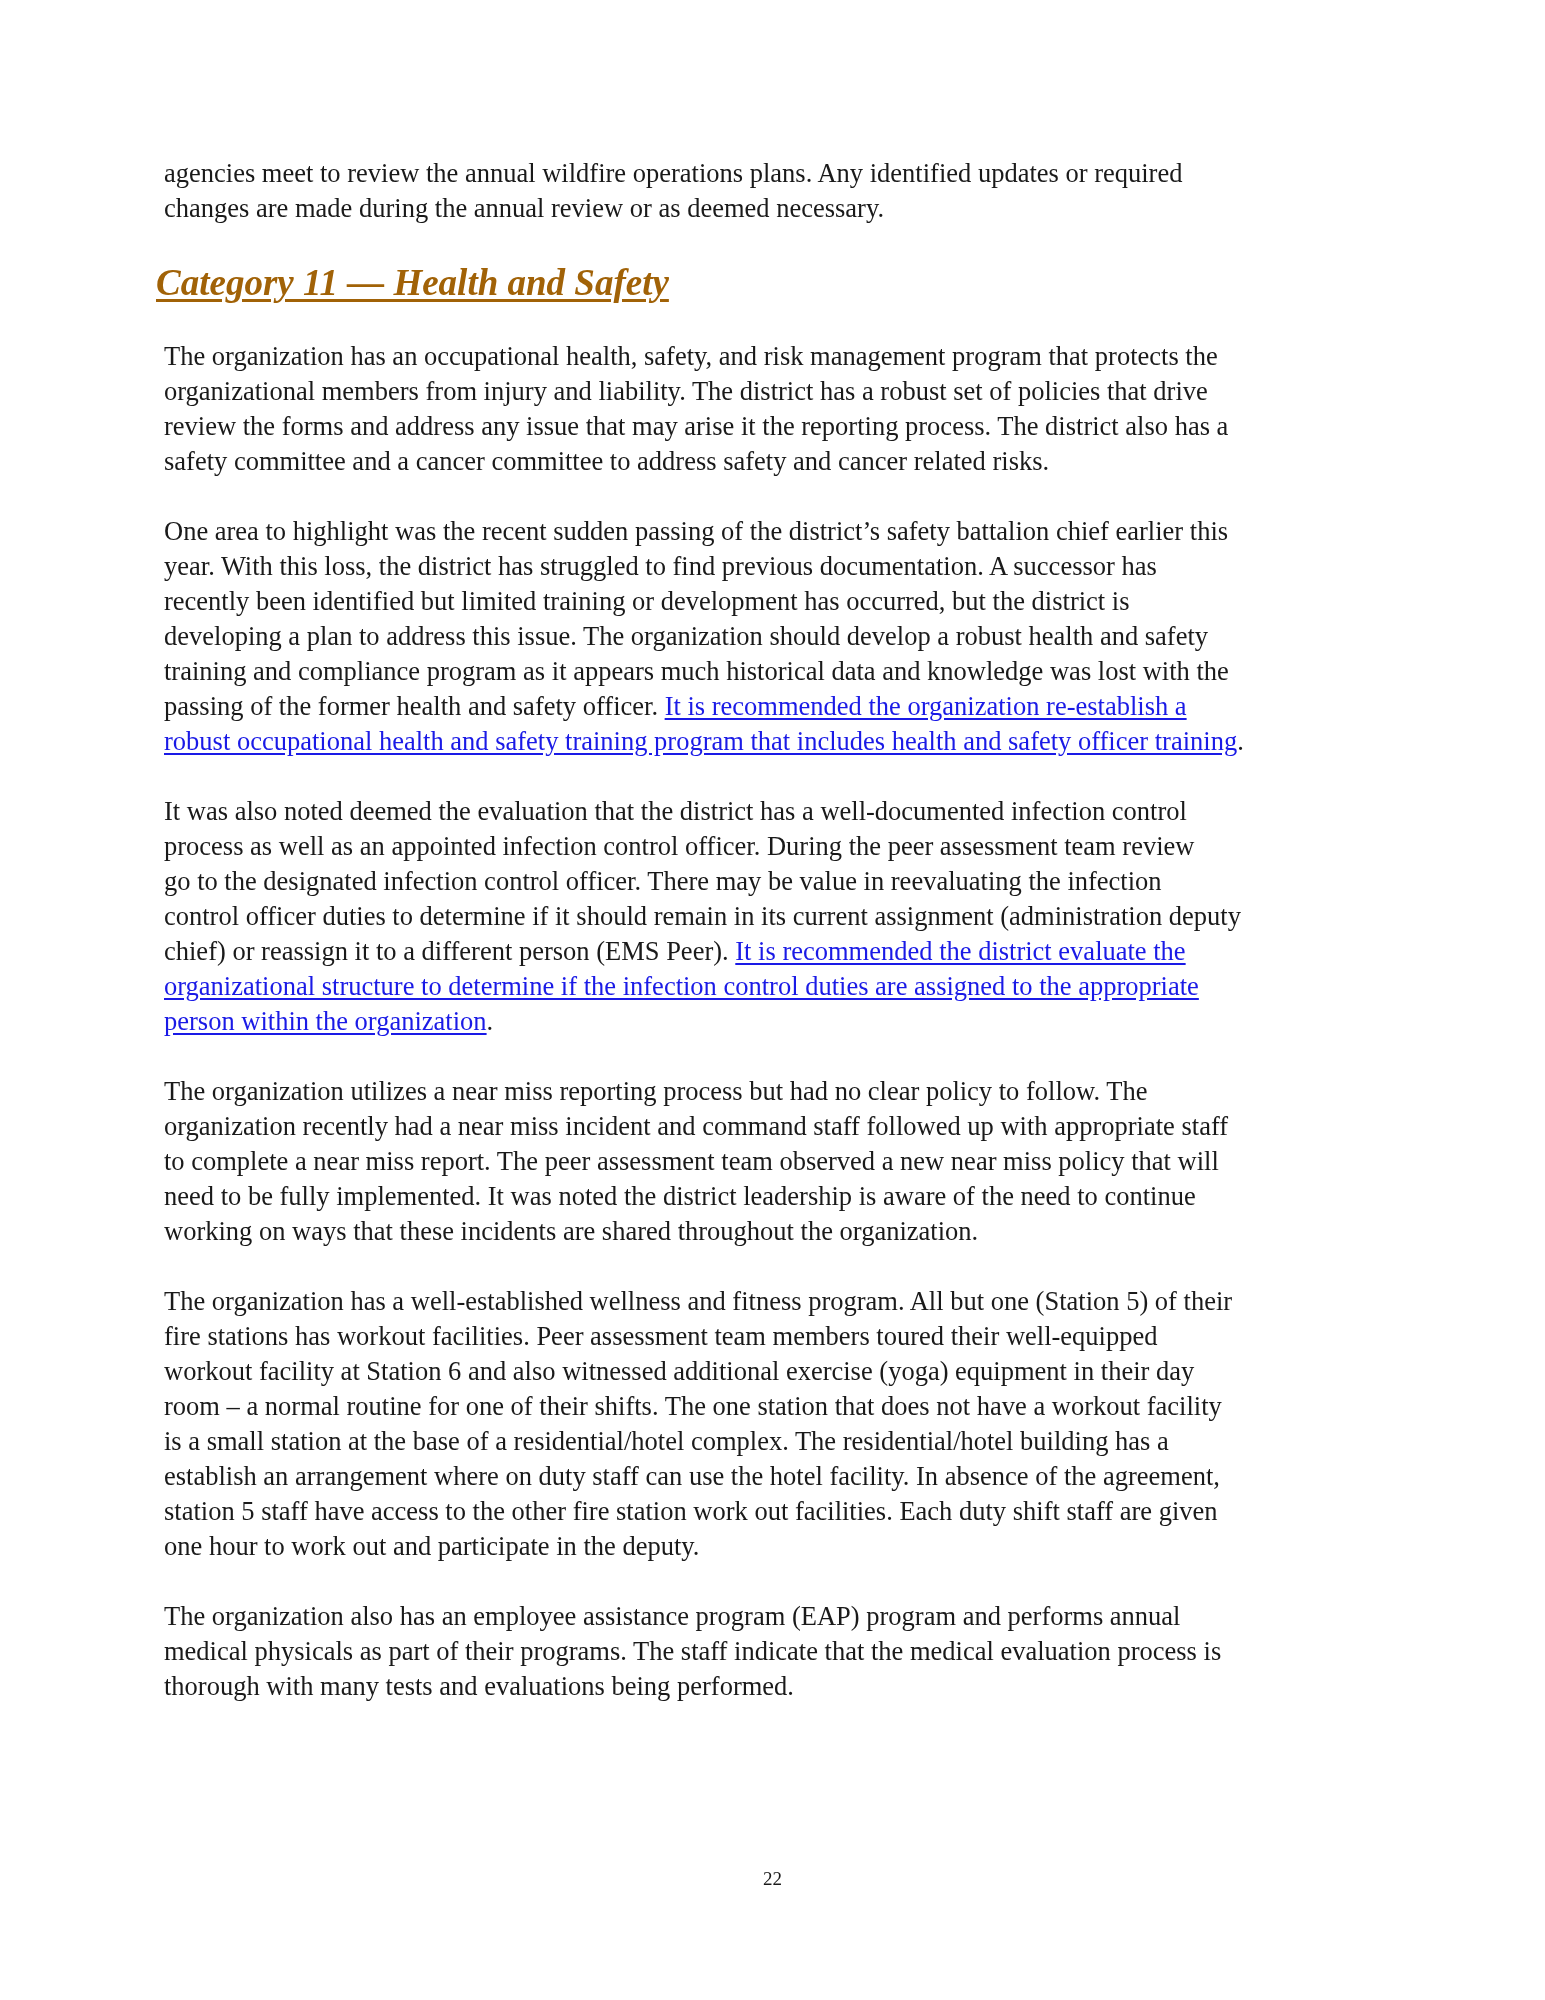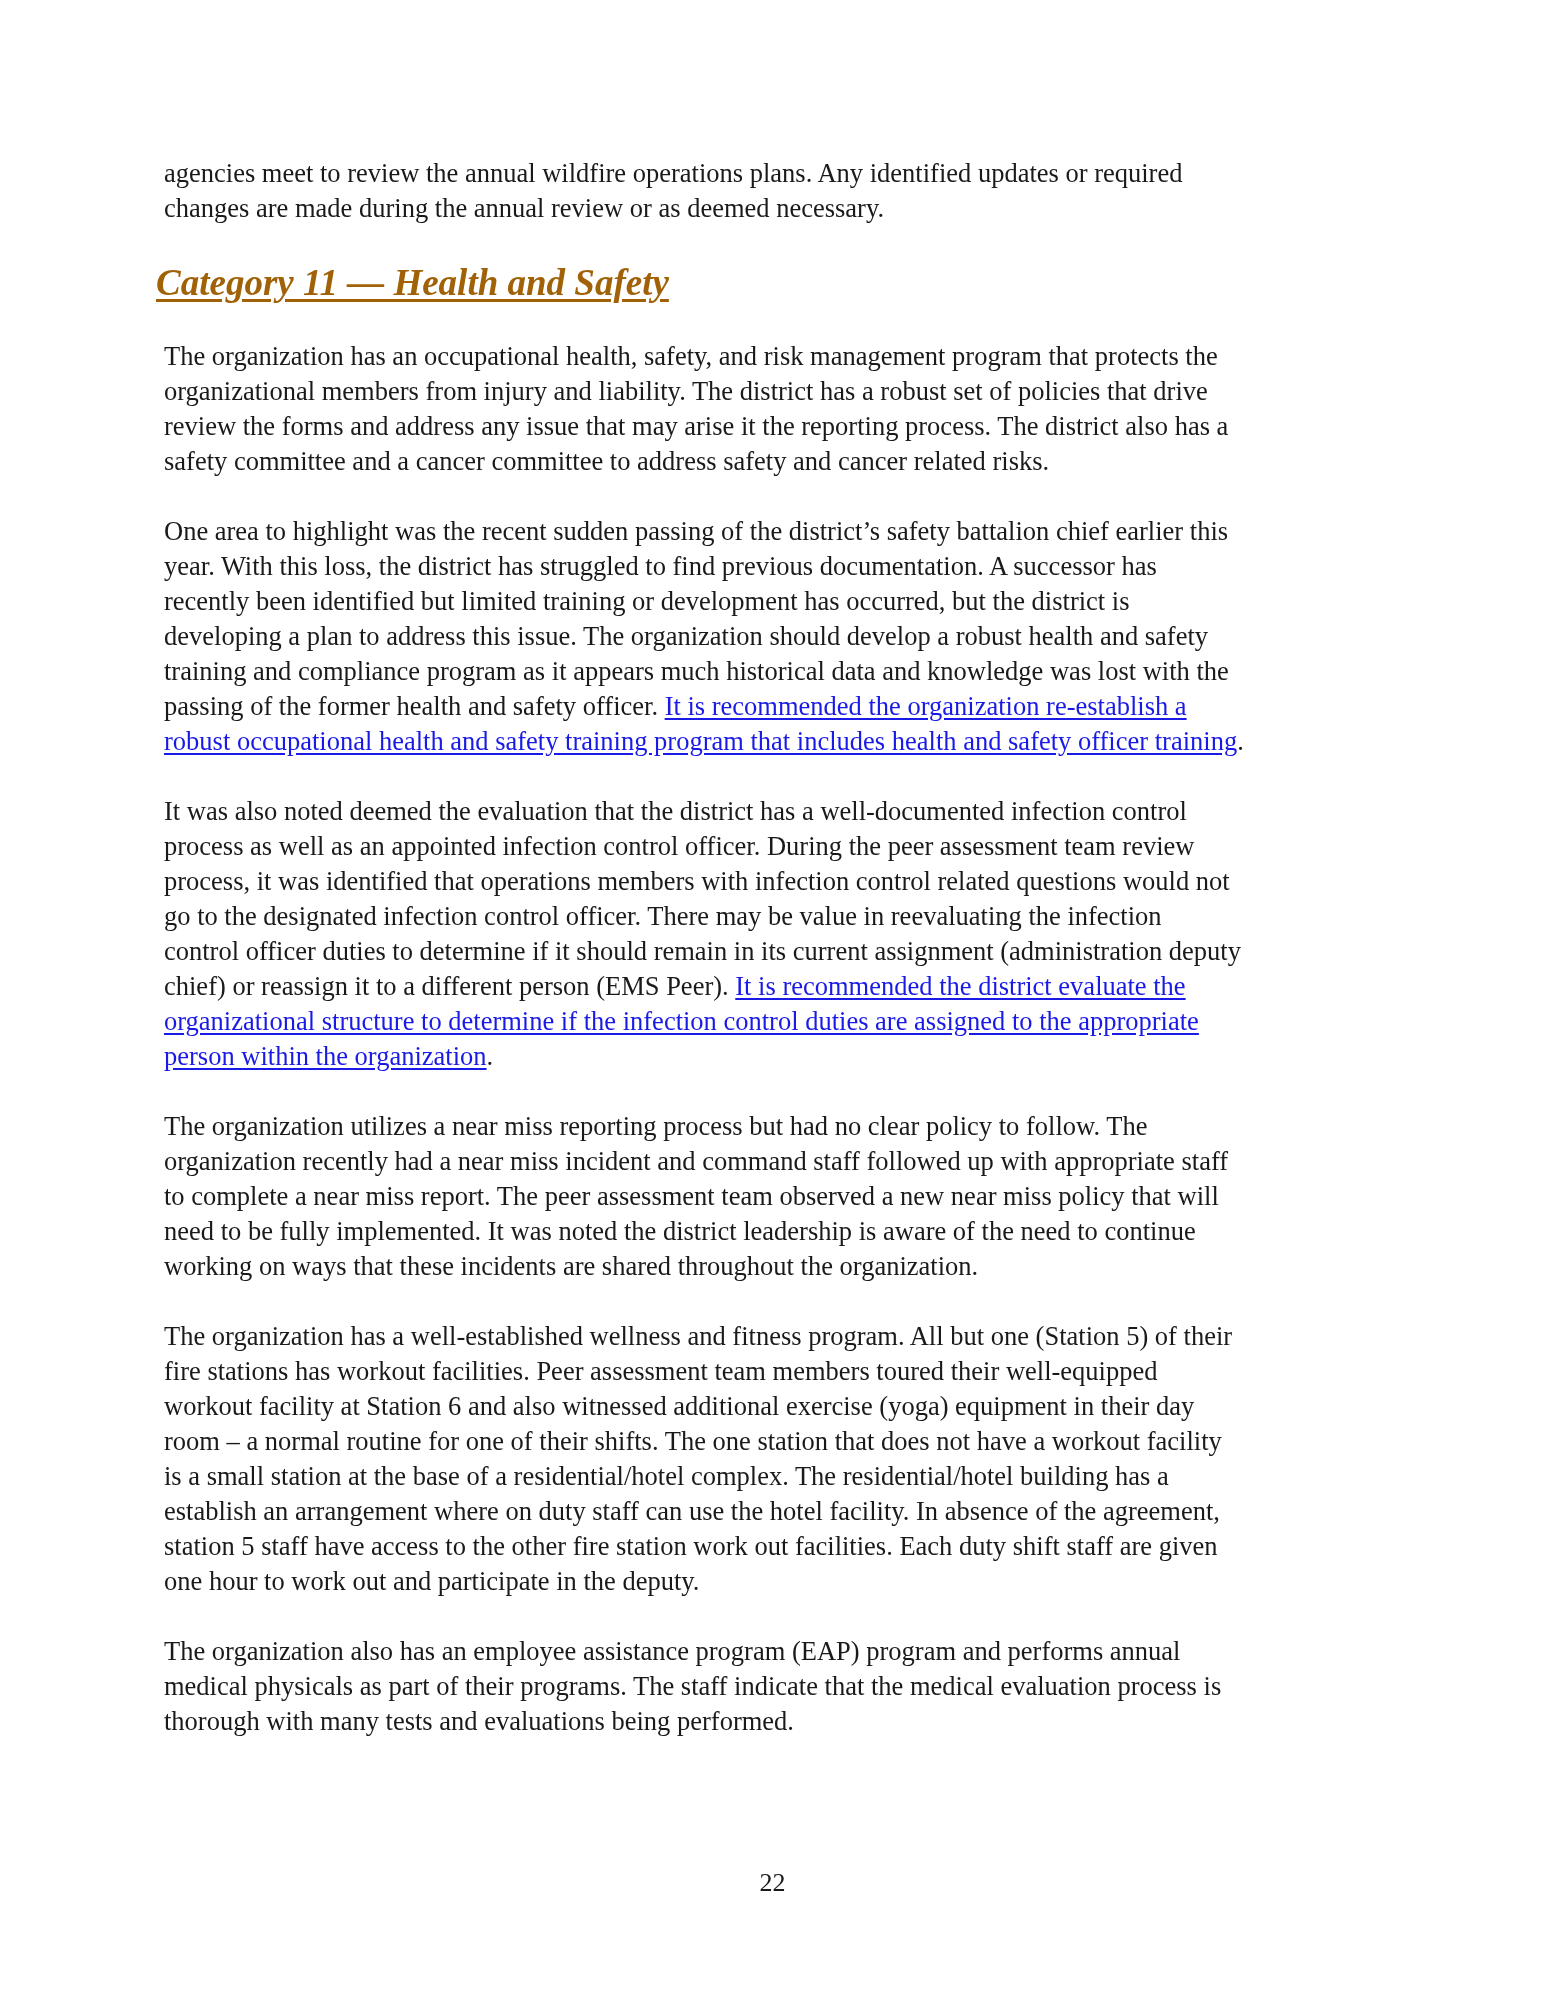--- a/index.html
+++ b/index.html
@@ -15,21 +15,21 @@
       margin: 26px 0 34px 0;
       font-family: "Liberation Serif", "DejaVu Serif", serif;
       font-size: 37px; font-weight: bold; font-style: italic;
       text-decoration: underline; text-decoration-thickness: 3px;
       text-underline-offset: 4px; color: #a16207;
       line-height: 44px;
     }
     a.rec { color: #1a1ae6; text-decoration: underline; text-underline-offset: 3px; }
     .page-number {
       position: absolute; left: 0; width: 1545px; top: 1868px; text-align: center;
-      font-family: "Liberation Serif", "DejaVu Serif", serif; font-size: 26px; color: #1a1a1a;
+      font-family: "Liberation Serif", "DejaVu Serif", serif; font-size: 19px; color: #1a1a1a;
     }
   </style>
 </head>
 <body>
 
 <div class="page">
 
   <p>
     <span class="line">agencies meet to review the annual wildfire operations plans. Any identified updates or required</span>
     <span class="line">changes are made during the annual review or as deemed necessary.</span>
@@ -50,21 +50,20 @@
     <span class="line">recently been identified but limited training or development has occurred, but the district is</span>
     <span class="line">developing a plan to address this issue. The organization should develop a robust health and safety</span>
     <span class="line">training and compliance program as it appears much historical data and knowledge was lost with the</span>
     <span class="line"><span>passing of the former health and safety officer. </span><a class="rec" href="#">It is recommended the organization re-establish a</a></span>
     <span class="line"><a class="rec" href="#">robust occupational health and safety training program that includes health and safety officer training</a><span>.</span></span>
   </p>
 
   <p>
     <span class="line">It was also noted deemed the evaluation that the district has a well-documented infection control</span>
     <span class="line">process as well as an appointed infection control officer. During the peer assessment team review</span>
-    <span class="line">process, it was identified that operations members with infection control related questions would not</span>
     <span class="line">go to the designated infection control officer. There may be value in reevaluating the infection</span>
     <span class="line">control officer duties to determine if it should remain in its current assignment (administration deputy</span>
     <span class="line"><span>chief) or reassign it to a different person (EMS Peer). </span><a class="rec" href="#">It is recommended the district evaluate the</a></span>
     <span class="line"><a class="rec" href="#">organizational structure to determine if the infection control duties are assigned to the appropriate</a></span>
     <span class="line"><a class="rec" href="#">person within the organization</a><span>.</span></span>
   </p>
 
   <p>
     <span class="line">The organization utilizes a near miss reporting process but had no clear policy to follow. The</span>
     <span class="line">organization recently had a near miss incident and command staff followed up with appropriate staff</span>

